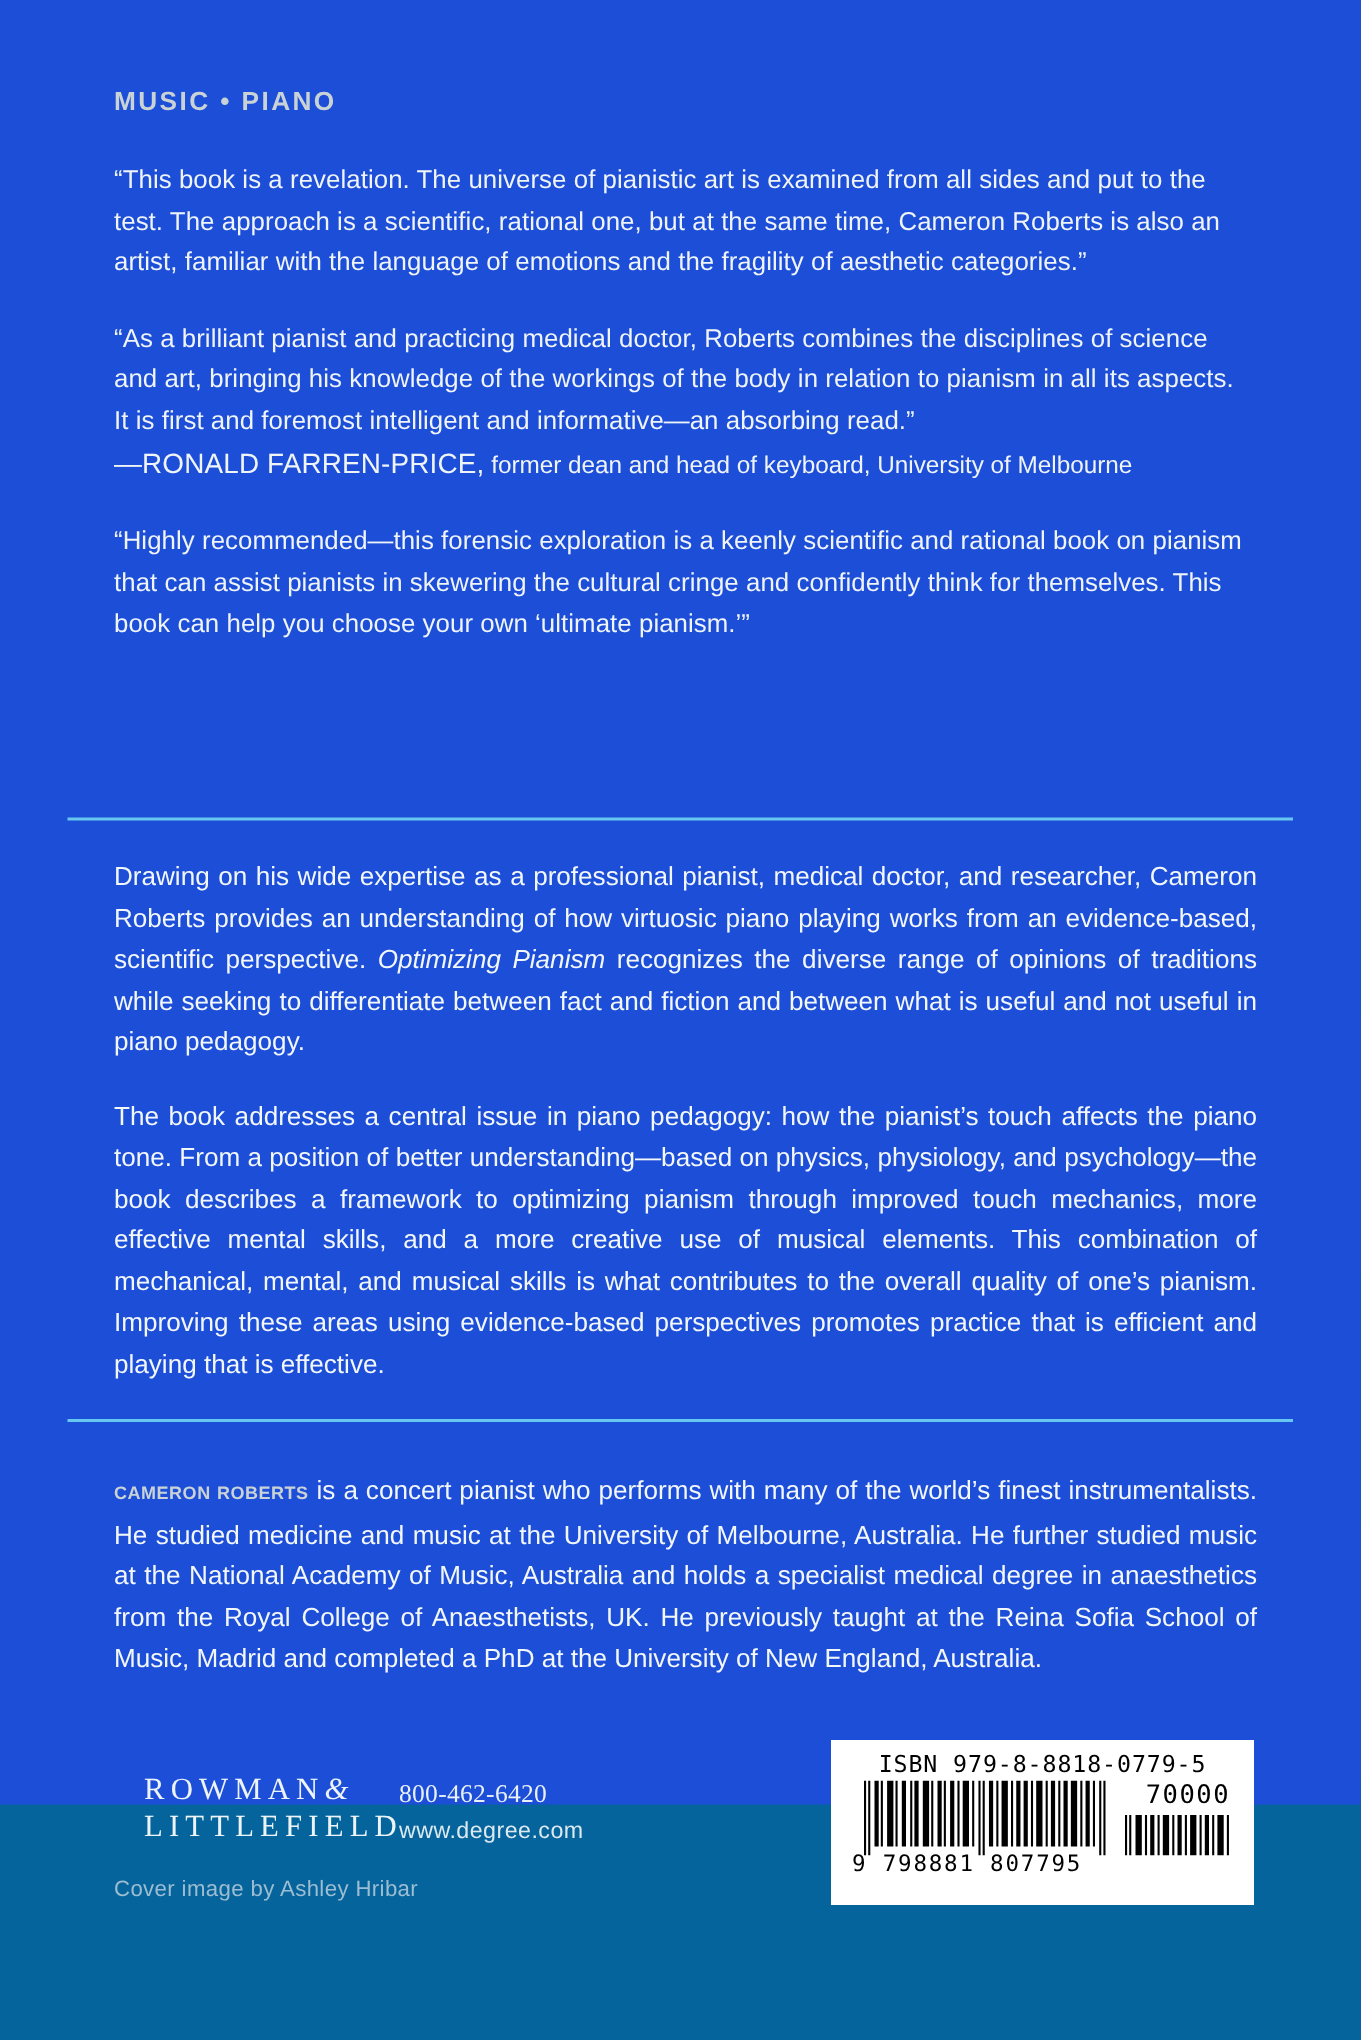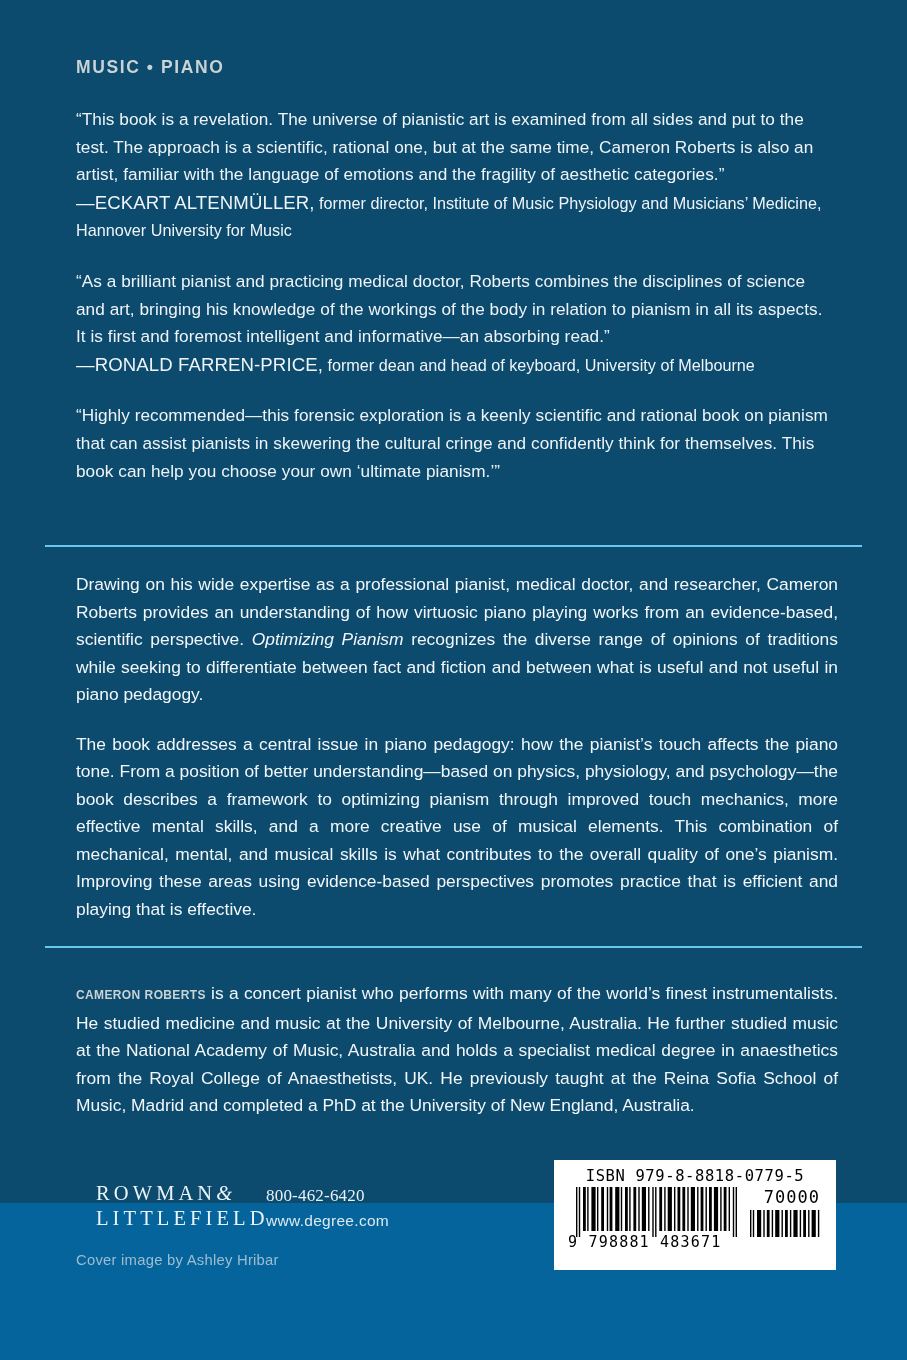--- a/index.html
+++ b/index.html
@@ -12,21 +12,21 @@
     background: #04649b;
     font-family: "Liberation Sans", sans-serif;
     overflow: hidden;
     position: relative;
   }
   .cover {
     position: absolute;
     left: 0; top: 0;
     width: 907px;
     height: 1203px;
-    background: #0c4a6e;
+    background: #1d4ed8;
     box-sizing: border-box;
     padding: 0 76px;
   }
 
   
   .category {
     position: absolute;
     left: 76px;
     top: 57px;
     font-size: 17.5px;
@@ -228,21 +228,20 @@
 <body>
 
 <div class="cover">
 
   <div class="category">MUSIC  •  PIANO</div>
 
   <div class="quotes">
 
     <div class="quote-block">
       <div class="quote-text">“This book is a revelation. The universe of pianistic art is examined from all sides and put to the test. The approach is a scientific, rational one, but at the same time, Cameron Roberts is also an artist, familiar with the language of emotions and the fragility of aesthetic categories.”</div>
-      <div class="quote-attr"><span class="attr-name">—ECKART ALTENMÜLLER,</span><span class="attr-role"> former director, Institute of Music Physiology and Musicians’ Medicine, Hannover University for Music</span></div>
     </div>
 
     <div class="quote-block">
       <div class="quote-text">“As a brilliant pianist and practicing medical doctor, Roberts combines the disciplines of science and art, bringing his knowledge of the workings of the body in relation to pianism in all its aspects. It is first and foremost intelligent and informative—an absorbing read.”</div>
       <div class="quote-attr"><span class="attr-name">—RONALD FARREN-PRICE,</span><span class="attr-role"> former dean and head of keyboard, University of Melbourne</span></div>
     </div>
 
     <div class="quote-block">
       <div class="quote-text">“Highly recommended—this forensic exploration is a keenly scientific and rational book on pianism that can assist pianists in skewering the cultural cringe and confidently think for themselves. This book can help you choose your own ‘ultimate pianism.’”</div>
     </div>
@@ -309,21 +308,21 @@
           <rect x="129.5" y="0" width="1.4" height="44" fill="#000"></rect>
           <rect x="133" y="0" width="2.8" height="44" fill="#000"></rect>
           <rect x="137.9" y="0" width="4.2" height="44" fill="#000"></rect>
           <rect x="144.2" y="0" width="1.4" height="44" fill="#000"></rect>
           <rect x="147.7" y="0" width="2.8" height="44" fill="#000"></rect>
           <rect x="152.6" y="0" width="1.4" height="44" fill="#000"></rect>
           <rect x="156.8" y="0" width="1.4" height="50" fill="#000"></rect>
           <rect x="159.6" y="0" width="1.4" height="50" fill="#000"></rect>
         </svg>
       </div>
-      <div class="ean-digits">9 798881 483671</div>
+      <div class="ean-digits">9 798881 807795</div>
       <div class="bars-add">
         <svg width="72" height="27" viewBox="0 0 72 27" xmlns="http://www.w3.org/2000/svg" aria-hidden="true">
           <rect x="0" y="0" width="1.4" height="27" fill="#000"></rect>
           <rect x="2.8" y="0" width="1.4" height="27" fill="#000"></rect>
           <rect x="7" y="0" width="4.2" height="27" fill="#000"></rect>
           <rect x="13.3" y="0" width="1.4" height="27" fill="#000"></rect>
           <rect x="16.8" y="0" width="2.8" height="27" fill="#000"></rect>
           <rect x="21.7" y="0" width="1.4" height="27" fill="#000"></rect>
           <rect x="25.2" y="0" width="4.2" height="27" fill="#000"></rect>
           <rect x="31.5" y="0" width="1.4" height="27" fill="#000"></rect>

